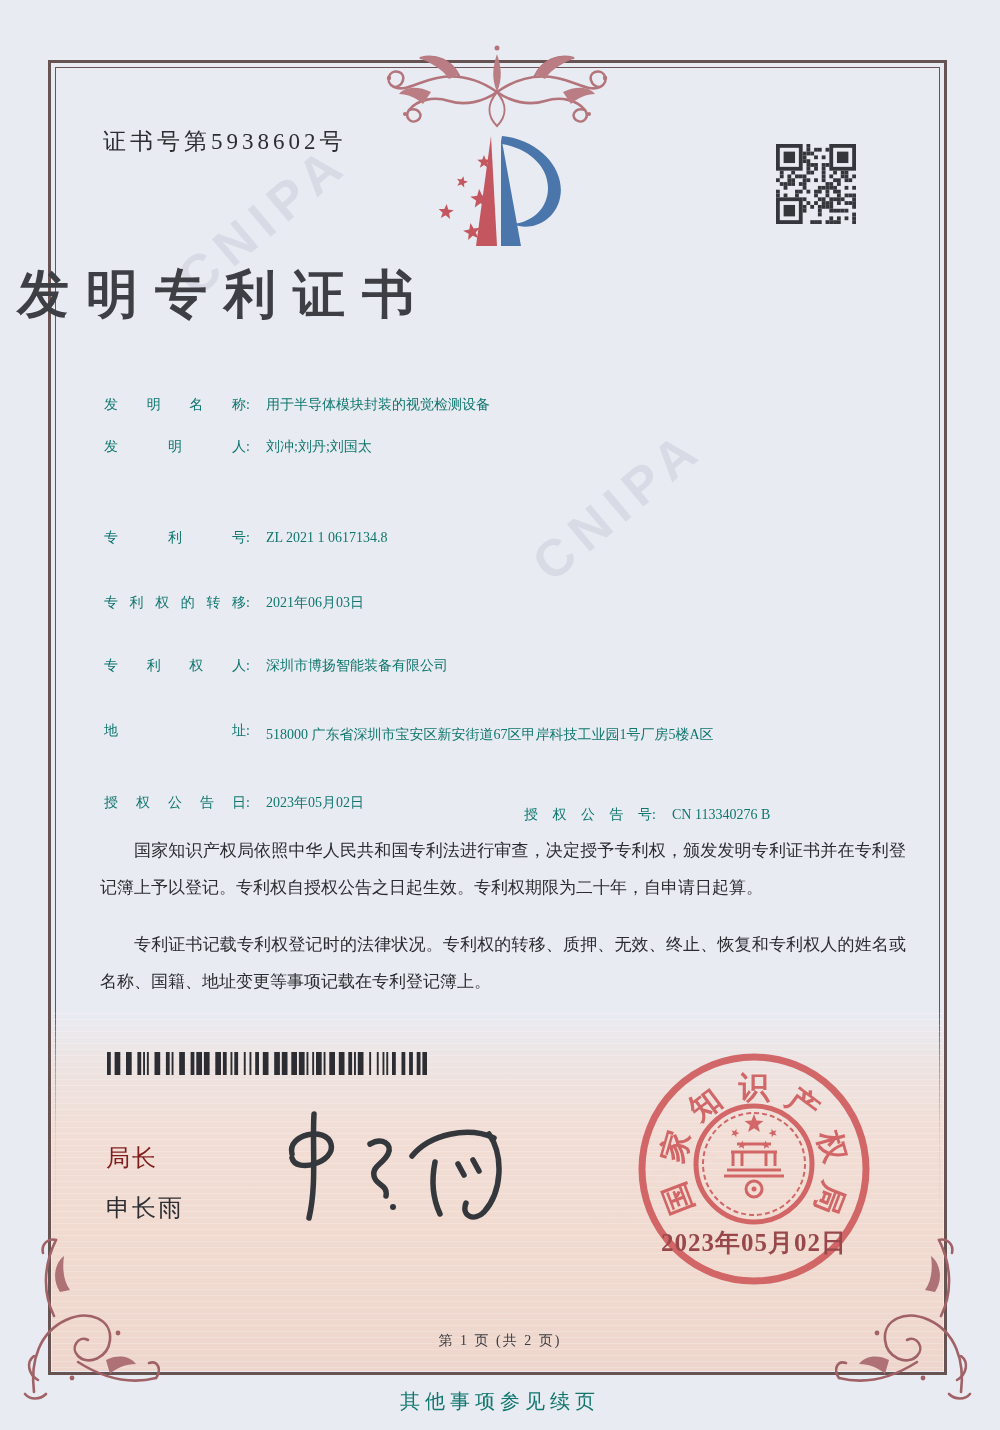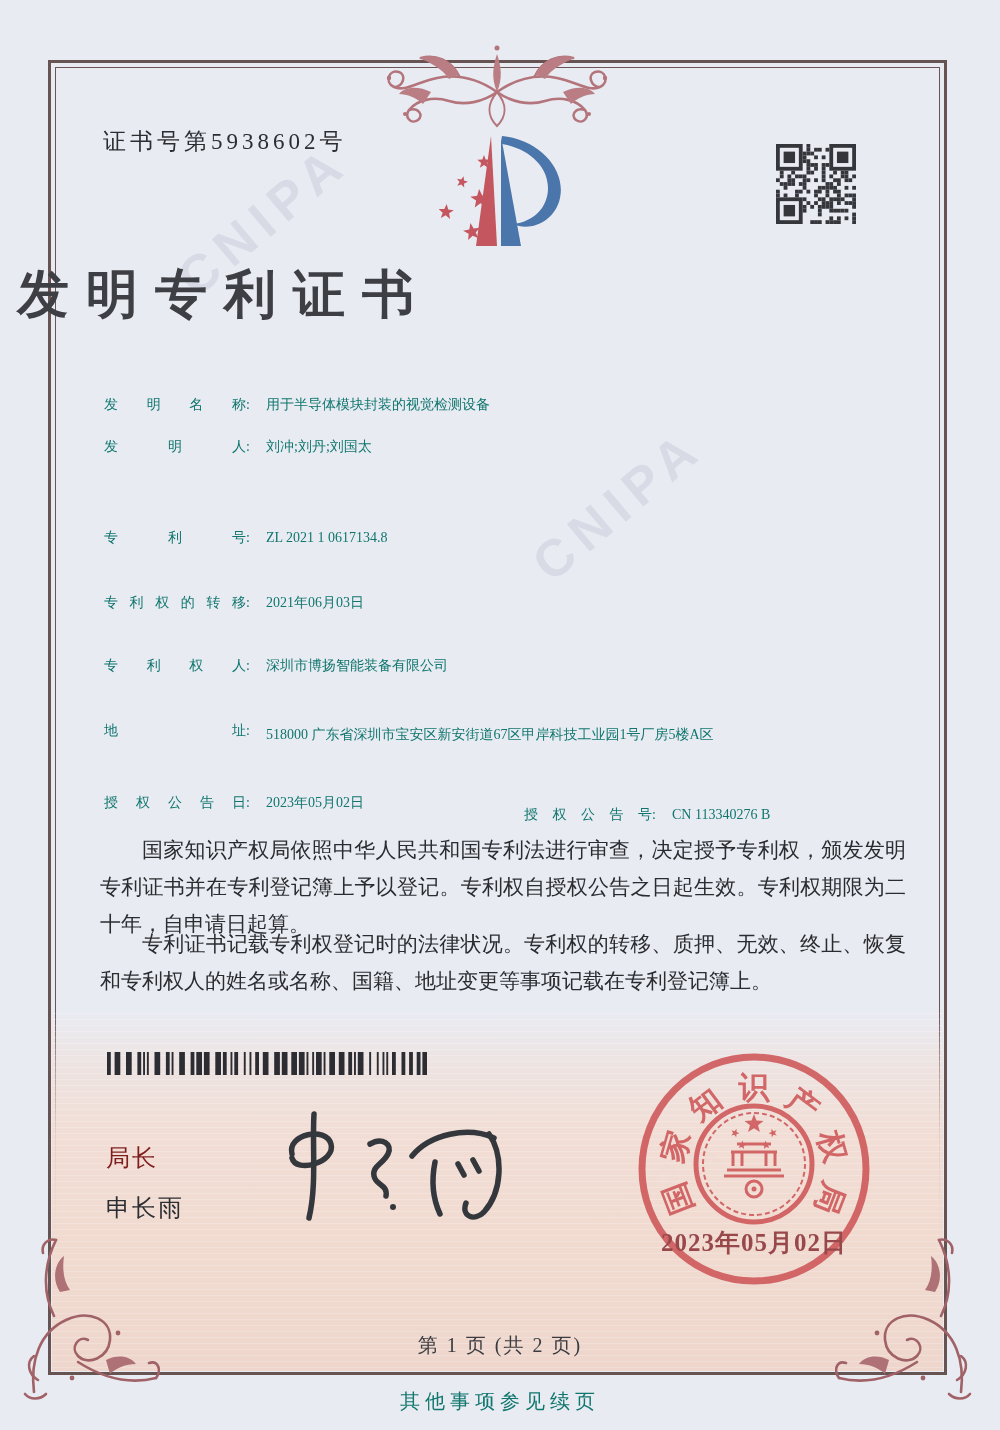--- a/index.html
+++ b/index.html
@@ -30,32 +30,32 @@
   
   .field-row{position:absolute;left:104px;width:810px;font-size:14px;line-height:30px;color:#0f766e;}
   .lbl{display:inline-block;width:142px;text-align:justify;text-align-last:justify;}
   .colon{display:inline-block;width:16px;}
   .val{margin-left:4px;}
   .addr .val{display:inline-block;width:590px;vertical-align:top;line-height:38px;margin-left:4px;}
   .grant2{position:absolute;left:380px;top:12px;margin-left:40px;}
   .lbl2{width:128px;}
 
   
-  .para{position:absolute;left:100px;width:806px;font-size:21px;line-height:37px;
+  .para{position:absolute;left:100px;width:806px;font-size:17px;line-height:37px;
         text-align:justify;text-indent:2em;color:#2a2c30;}
 
   
   .barcode{position:absolute;left:107px;top:1052px;}
   .signer-title{position:absolute;left:106px;top:1142px;font-size:24px;letter-spacing:2px;color:#7f1d1d;}
   .signer-name{position:absolute;left:106px;top:1192px;font-size:24px;letter-spacing:2px;color:#2c2e33;}
   .signature{position:absolute;left:272px;top:1104px;}
   .seal{position:absolute;left:629px;top:1044px;opacity:.9;}
   .seal-char{font-size:31px;font-weight:bold;font-family:"Liberation Serif",serif;}
   .page-info{position:absolute;left:0;top:1332px;width:1000px;text-align:center;
-             font-size:20px;letter-spacing:2px;color:#3a3c41;}
+             font-size:14px;letter-spacing:2px;color:#3a3c41;}
   .continuation{position:absolute;left:0;top:1388px;width:1000px;text-align:center;
                 font-size:20px;letter-spacing:5px;color:#0f766e;}
 
   
   .wm{position:absolute;font-family:"Liberation Sans","DejaVu Sans",sans-serif;font-weight:bold;
       font-size:52px;letter-spacing:9px;color:rgba(148,155,178,0.20);
       transform:rotate(-40deg);transform-origin:left center;white-space:nowrap;pointer-events:none;}
   .wm-pink{color:rgba(186,148,148,0.26);}
 </style>
 </head>

